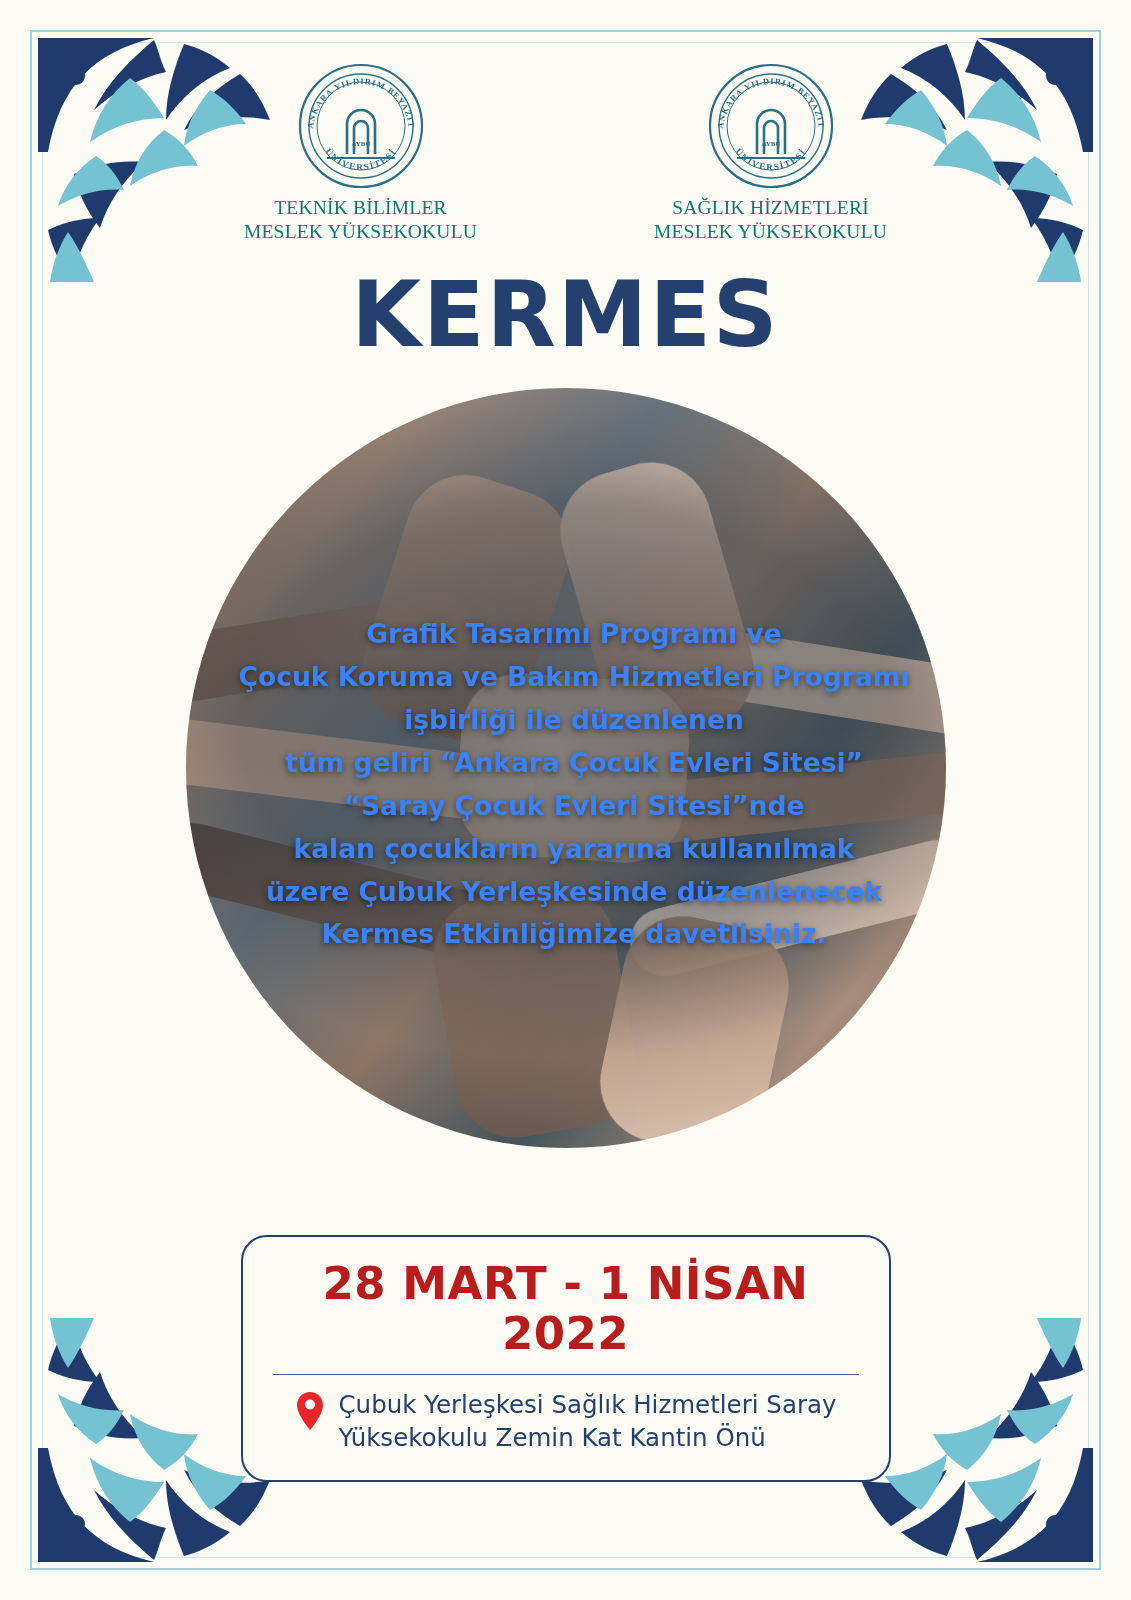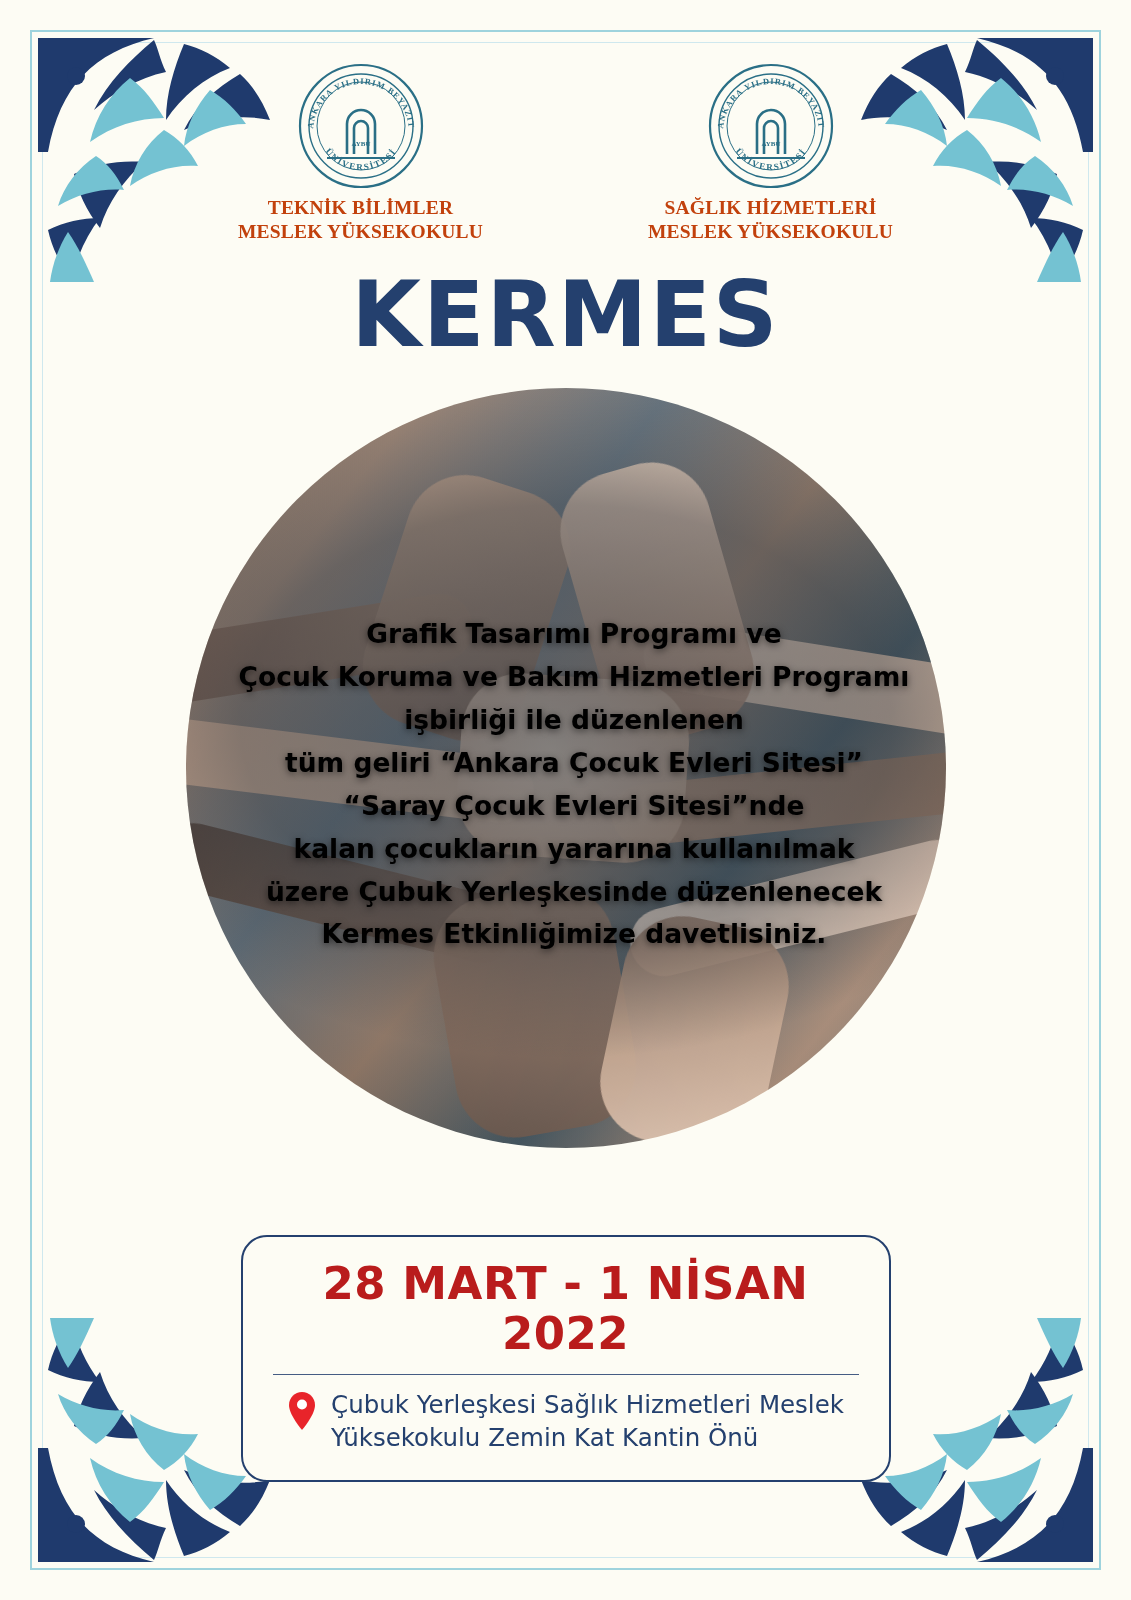--- a/index.html
+++ b/index.html
@@ -71,24 +71,24 @@
     text-align: center;
   }
   .seal {
     width: 128px;
     height: 128px;
     margin: 0 auto 6px auto;
     display: block;
   }
   .logo-text {
     font-family: "Liberation Serif", serif;
-    font-weight: bold;
+    font-weight: normal;
     font-size: 19.5px;
     line-height: 1.22;
-    color: #c2410c;
+    color: #0f766e;
     letter-spacing: .2px;
   }
 
   
   .title {
     position: absolute;
     top: 262px;
     width: 100%;
     text-align: center;
     font-family: "DejaVu Sans", sans-serif;
@@ -127,21 +127,21 @@
     position: absolute;
     inset: 0;
     background: radial-gradient(ellipse 78% 52% at 50% 44%, rgba(40,50,60,.55) 0%, rgba(40,50,60,.42) 55%, rgba(40,50,60,0) 85%);
   }
   .hero-text {
     position: absolute;
     left: 17px;
     right: 0;
     top: 225px;
     text-align: center;
-    color: #000000;
+    color: #3b82f6;
     font-family: "DejaVu Sans", sans-serif;
     font-weight: bold;
     font-size: 26.5px;
     line-height: 1.62;
     text-shadow: 0 2px 7px rgba(0,0,0,.55);
     padding: 0 10px;
     white-space: pre-line;
   }
 
   
@@ -365,18 +365,18 @@
   <div class="footer-card">
     <div class="date">28 MART - 1 NİSAN 2022</div>
     <div class="divider"></div>
     <div class="place-row">
       <span class="pin-icon">
         <svg width="30" height="40" viewBox="0 0 30 40" aria-hidden="true">
           <path d="M15 1 C7.8 1 2 6.8 2 14 C2 24 15 39 15 39 C15 39 28 24 28 14 C28 6.8 22.2 1 15 1 Z" fill="#e8242a"></path>
           <circle cx="15" cy="13.5" r="5" fill="#ffffff"></circle>
         </svg>
       </span>
-      <div class="place-text">Çubuk Yerleşkesi Sağlık Hizmetleri Meslek
+      <div class="place-text">Çubuk Yerleşkesi Sağlık Hizmetleri Saray
 Yüksekokulu Zemin Kat Kantin Önü</div>
     </div>
   </div>
 
 </div>
 
 </body></html>

